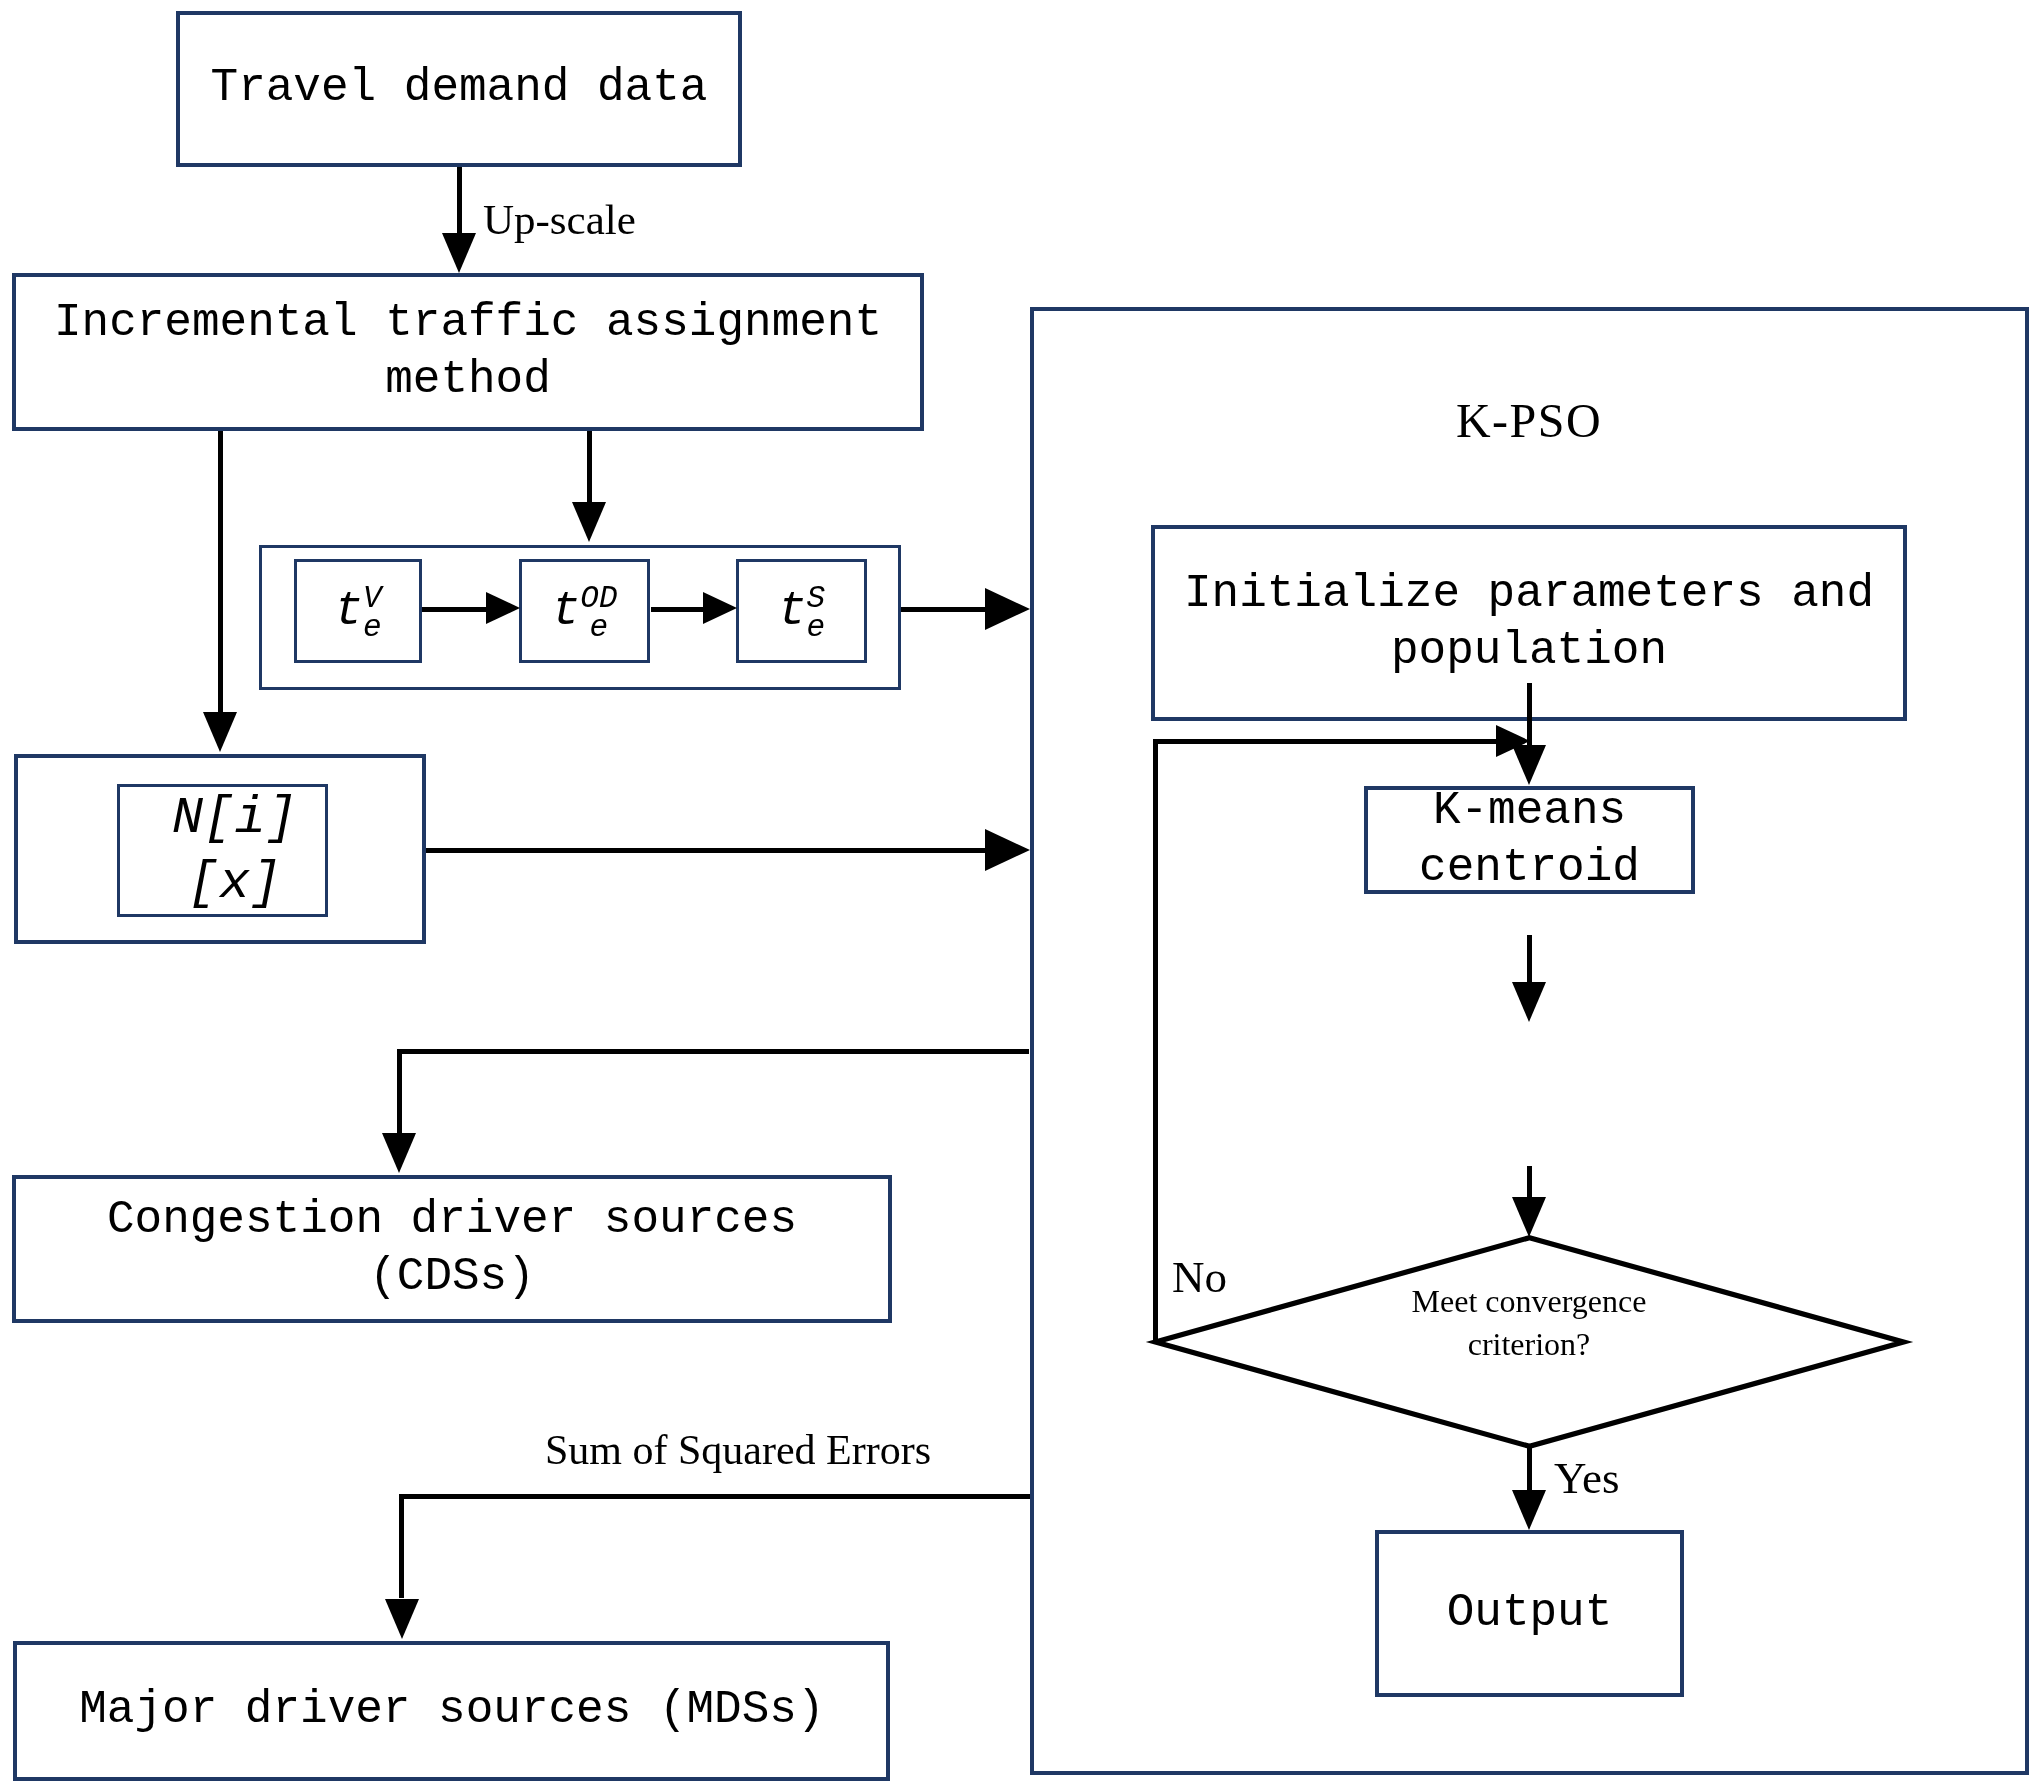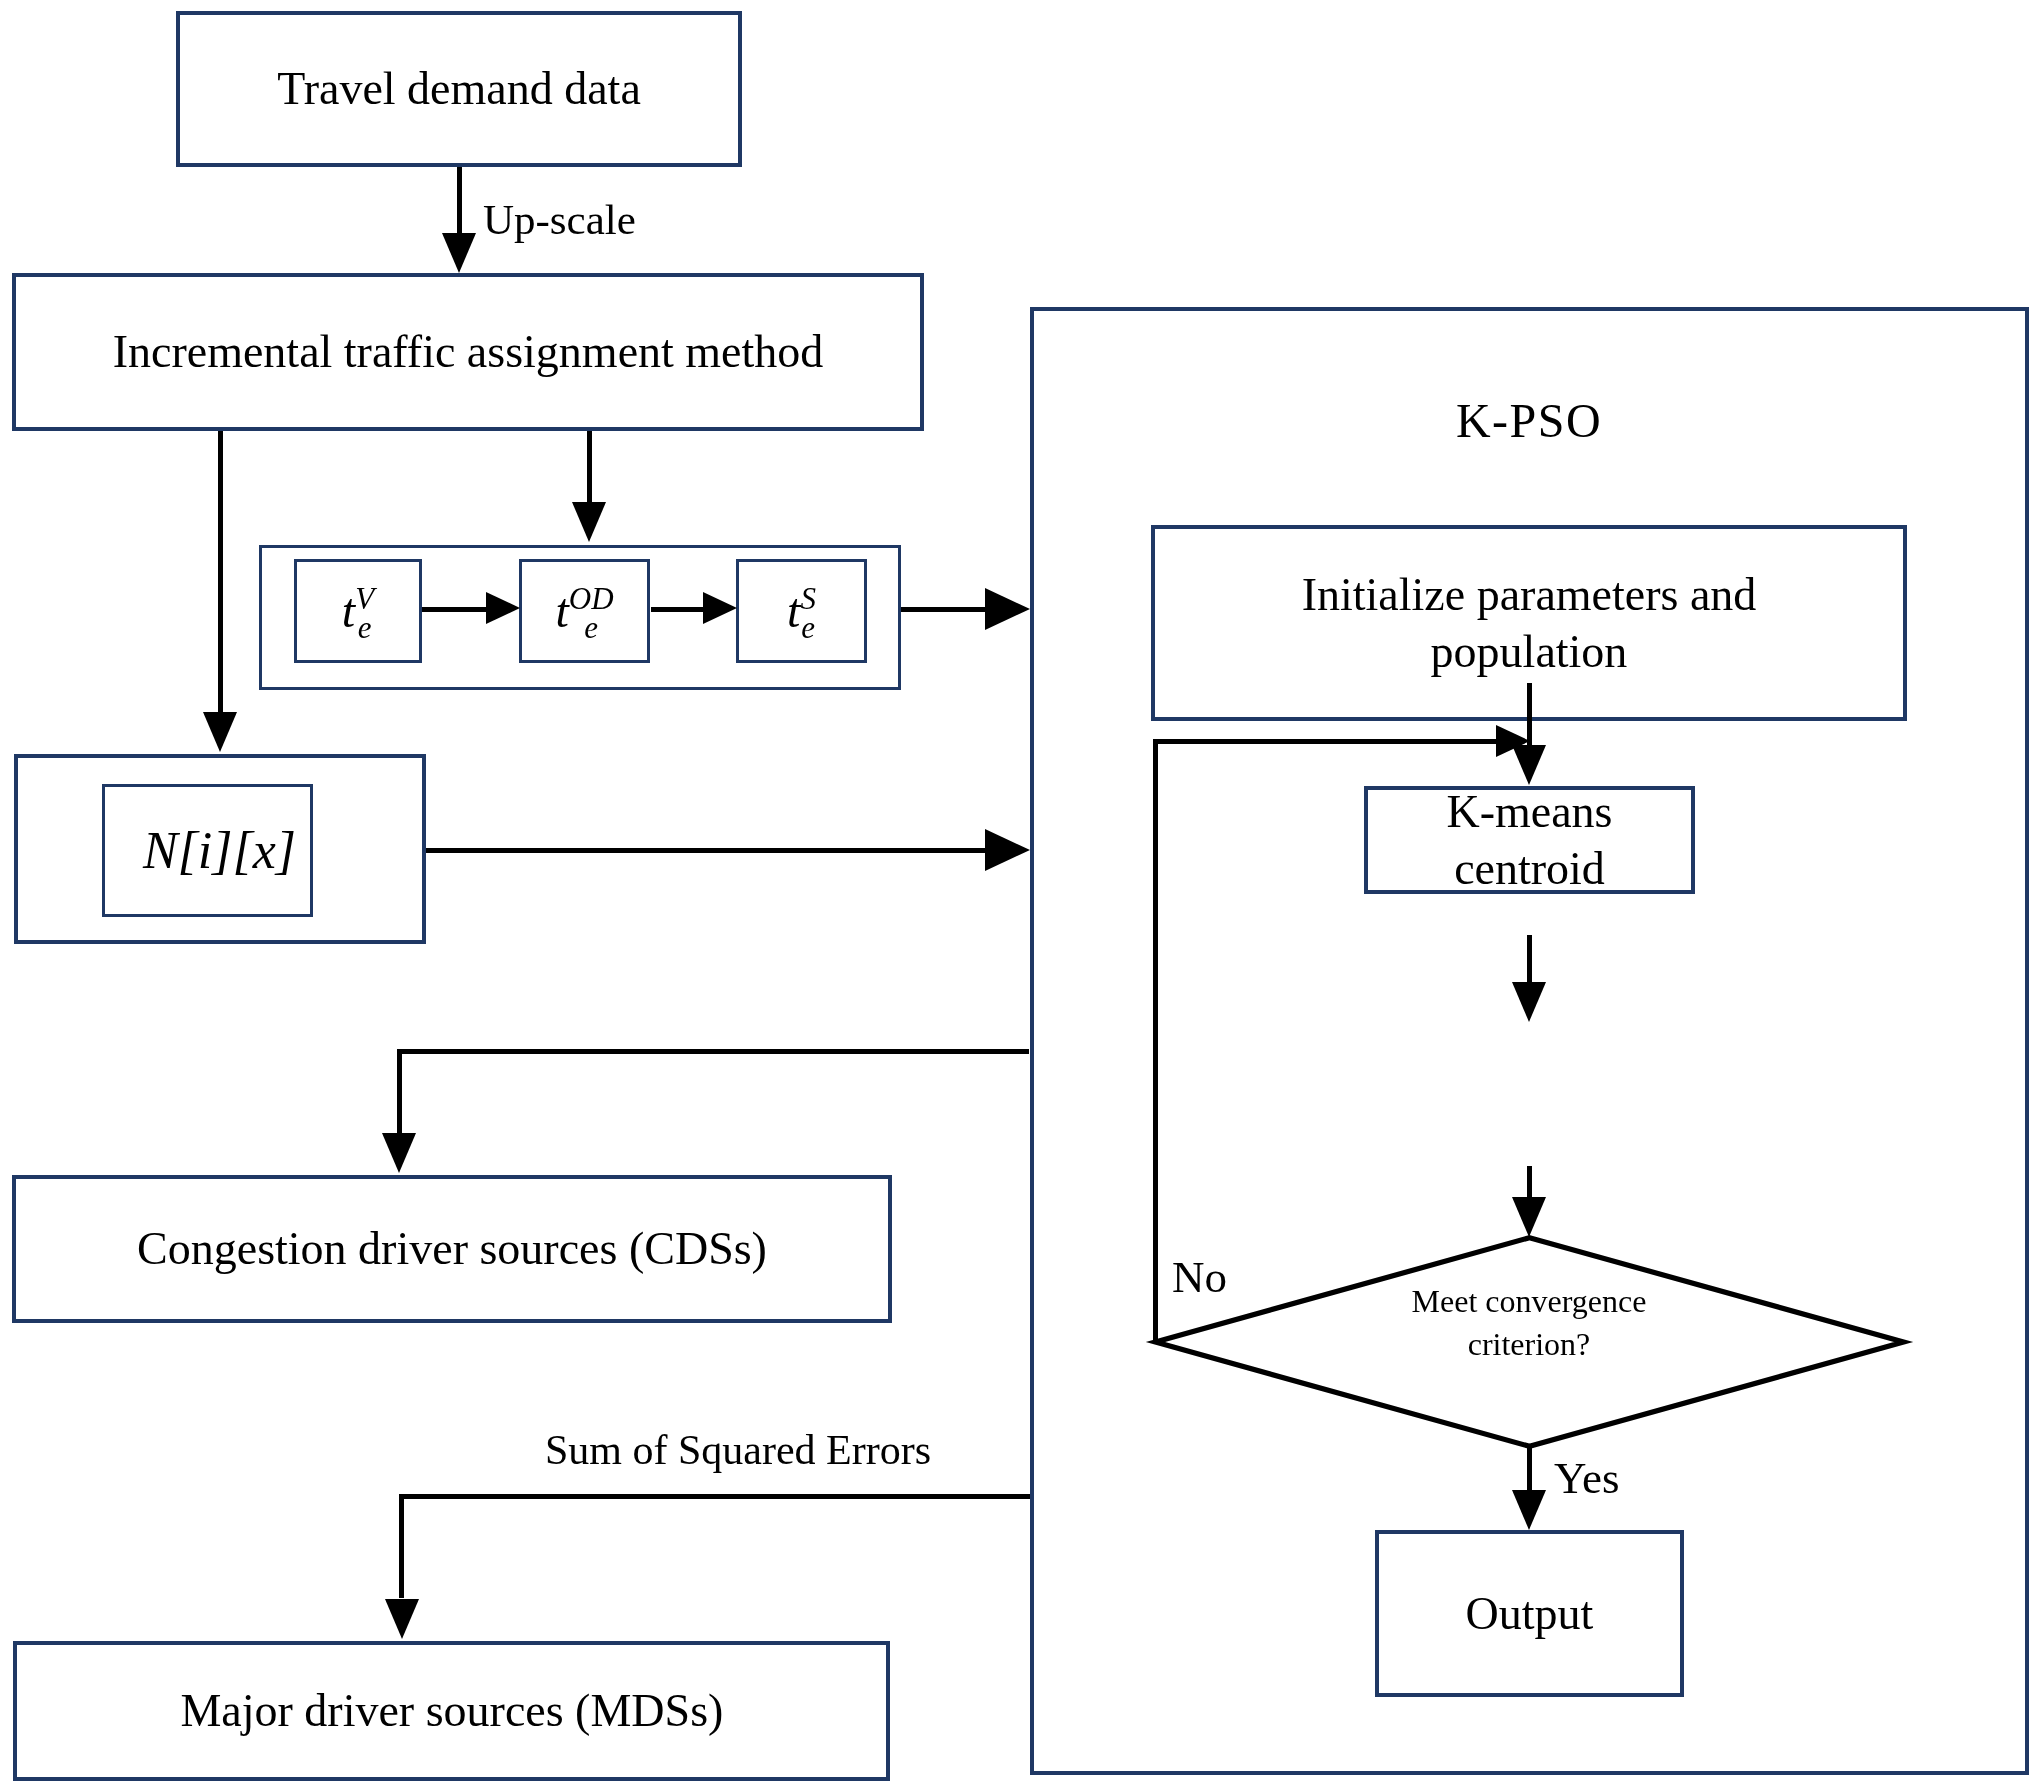--- a/index.html
+++ b/index.html
@@ -11,21 +11,21 @@
   html,body{margin:0;padding:0;background:var(--bg);}
   .canvas{
     position:relative;width:2035px;height:1792px;background:var(--bg);
     font-family:"Liberation Serif","DejaVu Serif",serif;color:var(--text);
     overflow:hidden;
   }
   .box{
     position:absolute;box-sizing:border-box;background:var(--bg);
     border:4.5px solid var(--border);
     display:flex;align-items:center;justify-content:center;
-    text-align:center;font-size:46px;line-height:1.25;
+    text-align:center;font-size:46px;line-height:1.25;font-family:Liberation Mono, monospace;
   }
   .box.thin{border-width:3.7px;}
   .kpso-frame{position:absolute;box-sizing:border-box;border:4.5px solid var(--border);background:transparent;}
   .lbl{position:absolute;font-size:42px;white-space:nowrap;}
   .lbl.center{transform:translateX(-50%);}
   .hline,.vline{position:absolute;background:var(--line);}
   .ah{position:absolute;width:0;height:0;}
   .ah.down{border-left:17px solid transparent;border-right:17px solid transparent;border-top:40px solid var(--line);}
   .ah.right{border-top:16.4px solid transparent;border-bottom:16.4px solid transparent;border-left:34px solid var(--line);}
   .ah.right.big{border-top:21px solid transparent;border-bottom:21px solid transparent;border-left:45px solid var(--line);}
@@ -75,21 +75,21 @@
     <span class="tsym">
       <span>t</span>
         <span class="tscripts">
           <span>S</span>
           <span>e</span>
         </span>
     </span>
   </div>
 
   <div class="box" style="left:14px;top:754px;width:412px;height:190px;"></div>
-  <div class="box thin" style="left:102px;top:784px;width:211px;height:133px;font-size:52px;padding-left:24px;">
+  <div class="box thin" style="left:117px;top:784px;width:211px;height:133px;font-size:52px;padding-left:24px;">
     <span class="math">N[i][x]</span>
   </div>
 
   <div class="box" style="left:12px;top:1175px;width:880px;height:148px;">
     <span>Congestion driver sources (CDSs)</span>
   </div>
 
   <div class="box" style="left:13.4px;top:1641px;width:877px;height:140px;">
     <span>Major driver sources (MDSs)</span>
   </div>

